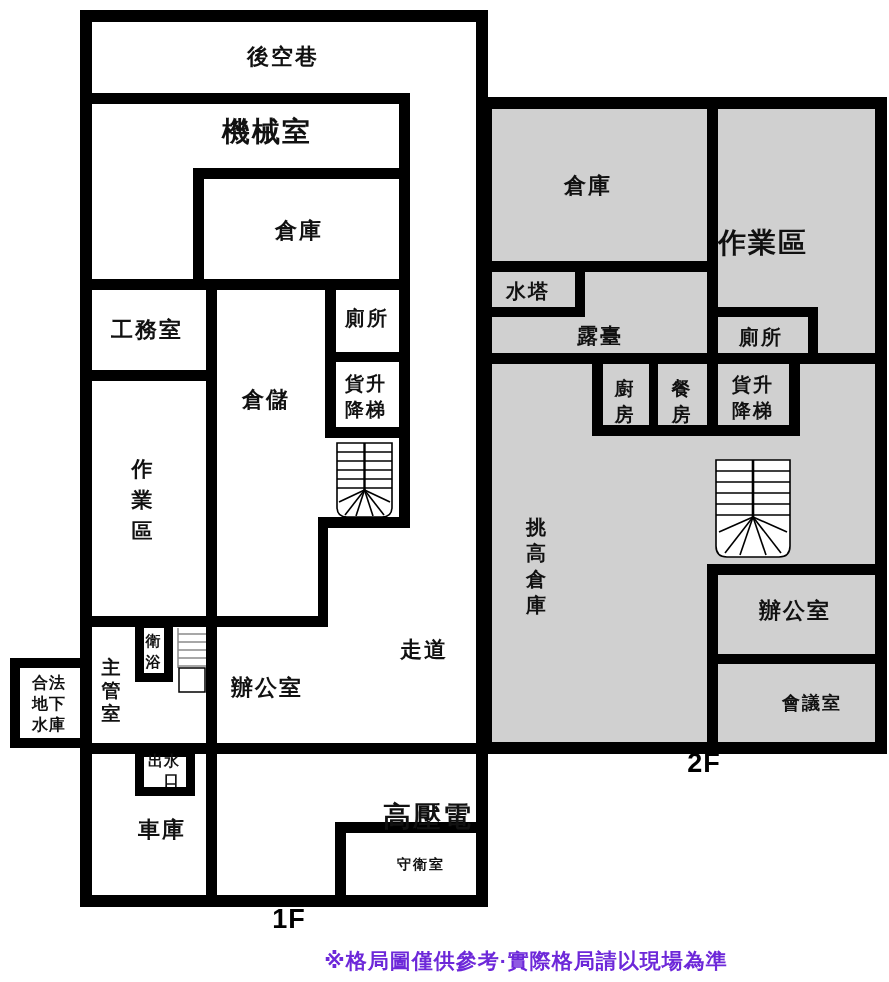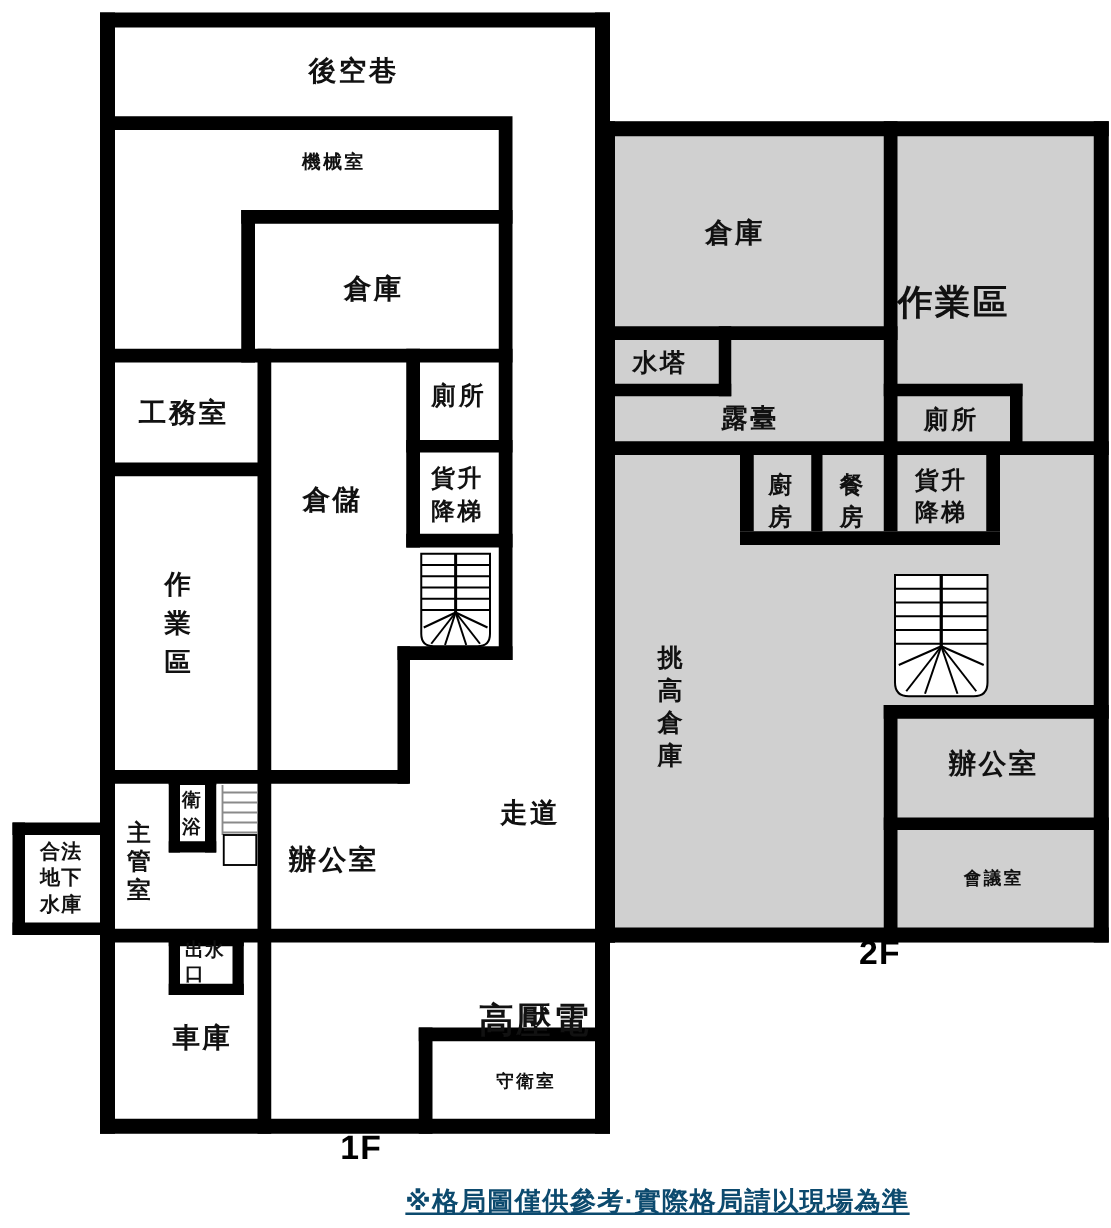--- a/index.html
+++ b/index.html
@@ -1,28 +1,28 @@
 <!DOCTYPE html>
 <html><head>
 <meta charset="utf-8">
 <style>
   html,body{margin:0;padding:0;background:#ffffff;}
   body{width:889px;height:982px;position:relative;overflow:hidden;
        font-family:"Liberation Sans","DejaVu Sans",sans-serif;}
   #plan{position:absolute;left:0;top:0;width:889px;height:982px;}
   svg{position:absolute;left:0;top:0;}
   .label{position:absolute;transform:translate(-50%,-50%);
-         color:#111;font-weight:600;text-align:left;
+         color:#111;font-weight:600;text-align:right;
          white-space:pre-line;letter-spacing:2px;line-height:1.25;
          font-family:"Liberation Sans","DejaVu Sans",sans-serif;}
   .floorlbl{position:absolute;transform:translate(-50%,-50%);
             color:#000;font-weight:600;font-size:27px;letter-spacing:1px;}
   .footer{position:absolute;transform:translate(-50%,-50%);
-          color:#0c4a6e;font-weight:700;font-size:21px;letter-spacing:1px;
-          white-space:nowrap;text-decoration:underline;}
+          color:#6d28d9;font-weight:700;font-size:21px;letter-spacing:1px;
+          white-space:nowrap;}
 </style>
 </head>
 <body>
 
 <div id="plan">
 
   <svg width="889" height="982" viewBox="0 0 889 982">
 
     <rect x="476" y="97" width="411" height="657" fill="#d0d0d0"></rect>
 
@@ -122,21 +122,21 @@
       <line x1="178" y1="634" x2="206" y2="634"></line>
       <line x1="178" y1="642" x2="206" y2="642"></line>
       <line x1="178" y1="650" x2="206" y2="650"></line>
       <line x1="178" y1="658" x2="206" y2="658"></line>
       <line x1="178" y1="666" x2="206" y2="666"></line>
       <rect x="179" y="668" width="26" height="24" stroke="#000"></rect>
     </g>
   </svg>
 
   <div class="label" style="left:283px;top:57px;font-size:22px">後空巷</div>
-  <div class="label" style="left:267px;top:131px;font-size:15px">機械室</div>
+  <div class="label" style="left:267px;top:131px;font-size:28px">機械室</div>
   <div class="label" style="left:299px;top:231px;font-size:22px">倉庫</div>
   <div class="label" style="left:147px;top:330px;font-size:22px">工務室</div>
   <div class="label" style="left:367px;top:318px;font-size:20px">廁所</div>
   <div class="label" style="left:266px;top:400px;font-size:22px">倉儲</div>
   <div class="label" style="left:366px;top:397px;font-size:19px;line-height:26px">貨升
 降梯</div>
   <div class="label" style="left:143px;top:499px;font-size:21px;line-height:31px">作
 業
 區</div>
   <div class="label" style="left:154px;top:651px;font-size:15px;line-height:21px">衛
@@ -165,17 +165,17 @@
 房</div>
   <div class="label" style="left:682px;top:402px;font-size:19px;line-height:26px">餐
 房</div>
   <div class="label" style="left:753px;top:398px;font-size:19px;line-height:26px">貨升
 降梯</div>
   <div class="label" style="left:537px;top:566px;font-size:20px;line-height:26px">挑
 高
 倉
 庫</div>
   <div class="label" style="left:795px;top:611px;font-size:22px">辦公室</div>
-  <div class="label" style="left:795px;top:703px;font-size:14px">會議室</div>
+  <div class="label" style="left:812px;top:703px;font-size:18px">會議室</div>
   <div class="floorlbl" style="left:704px;top:763px">2F</div>
 
   <div class="footer" style="left:526px;top:961px">※格局圖僅供參考·實際格局請以現場為準</div>
 </div>
 
 </body></html>

